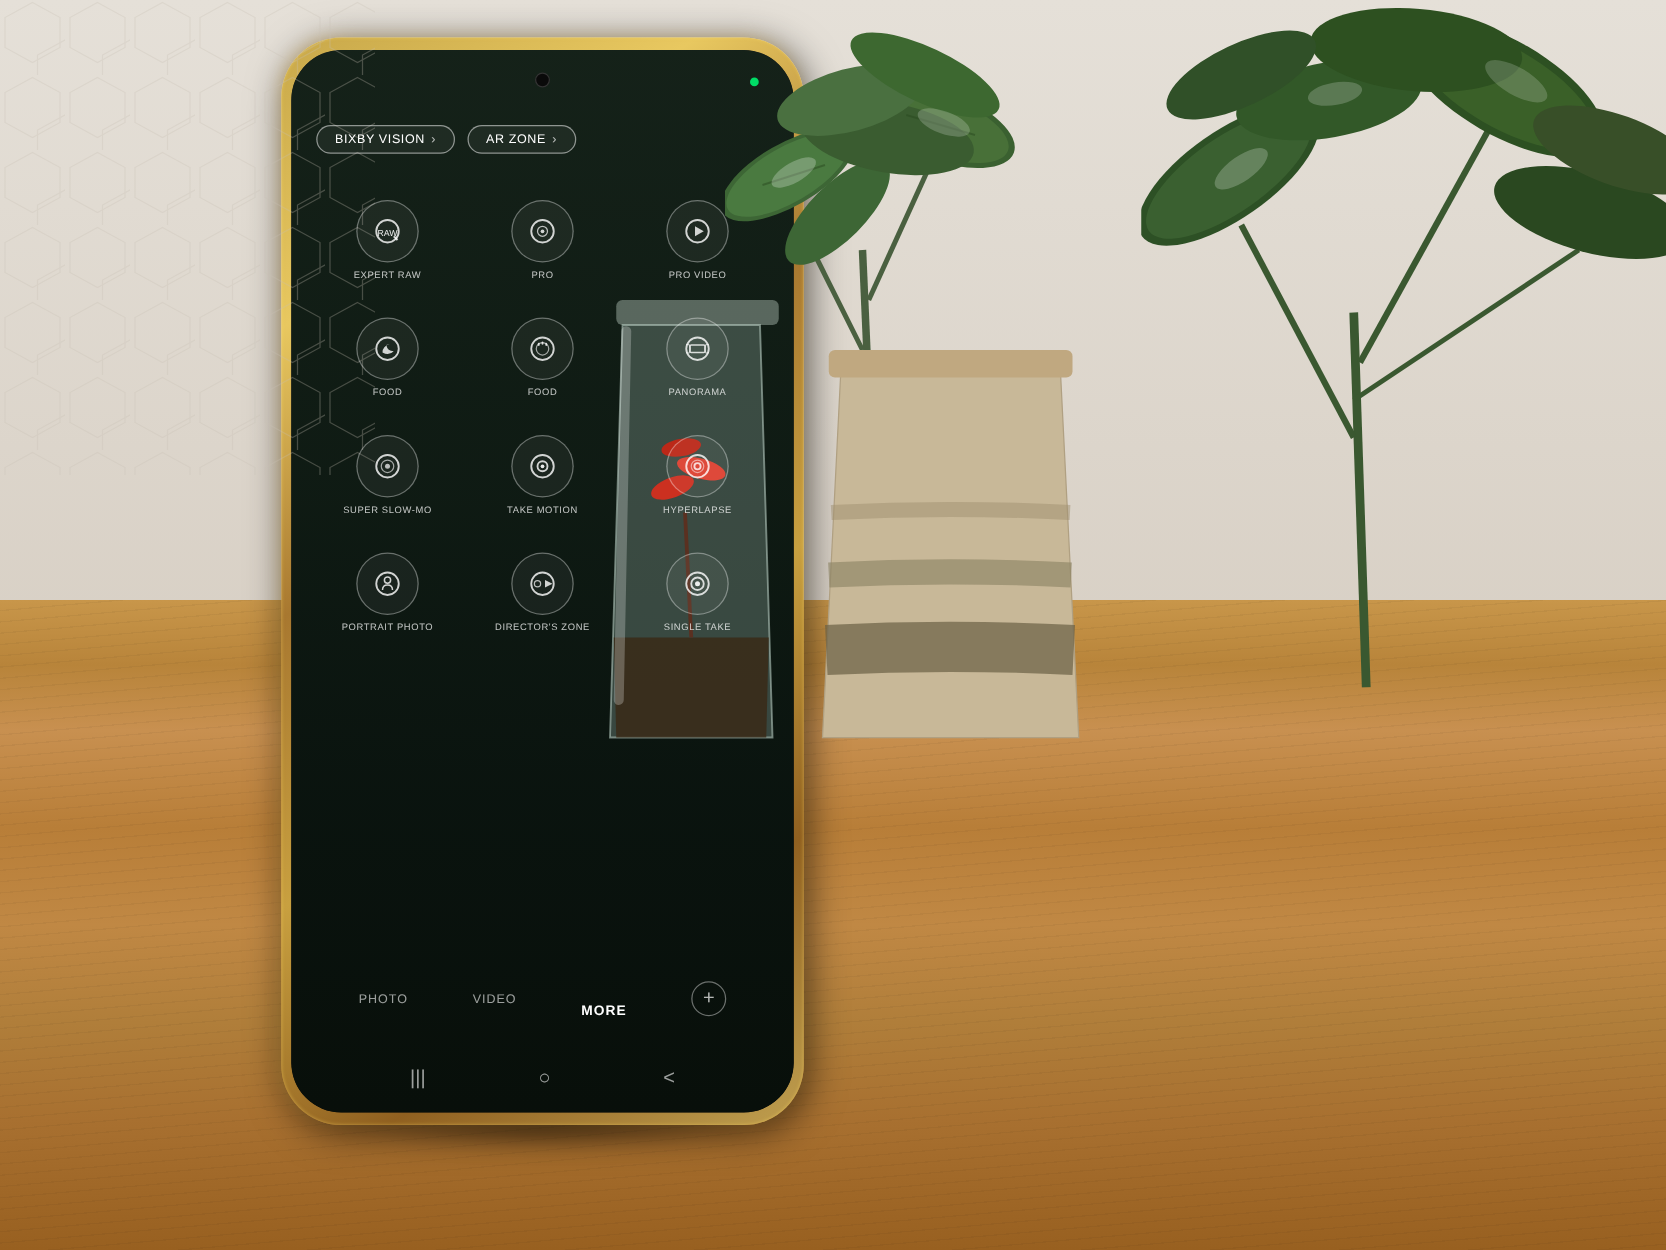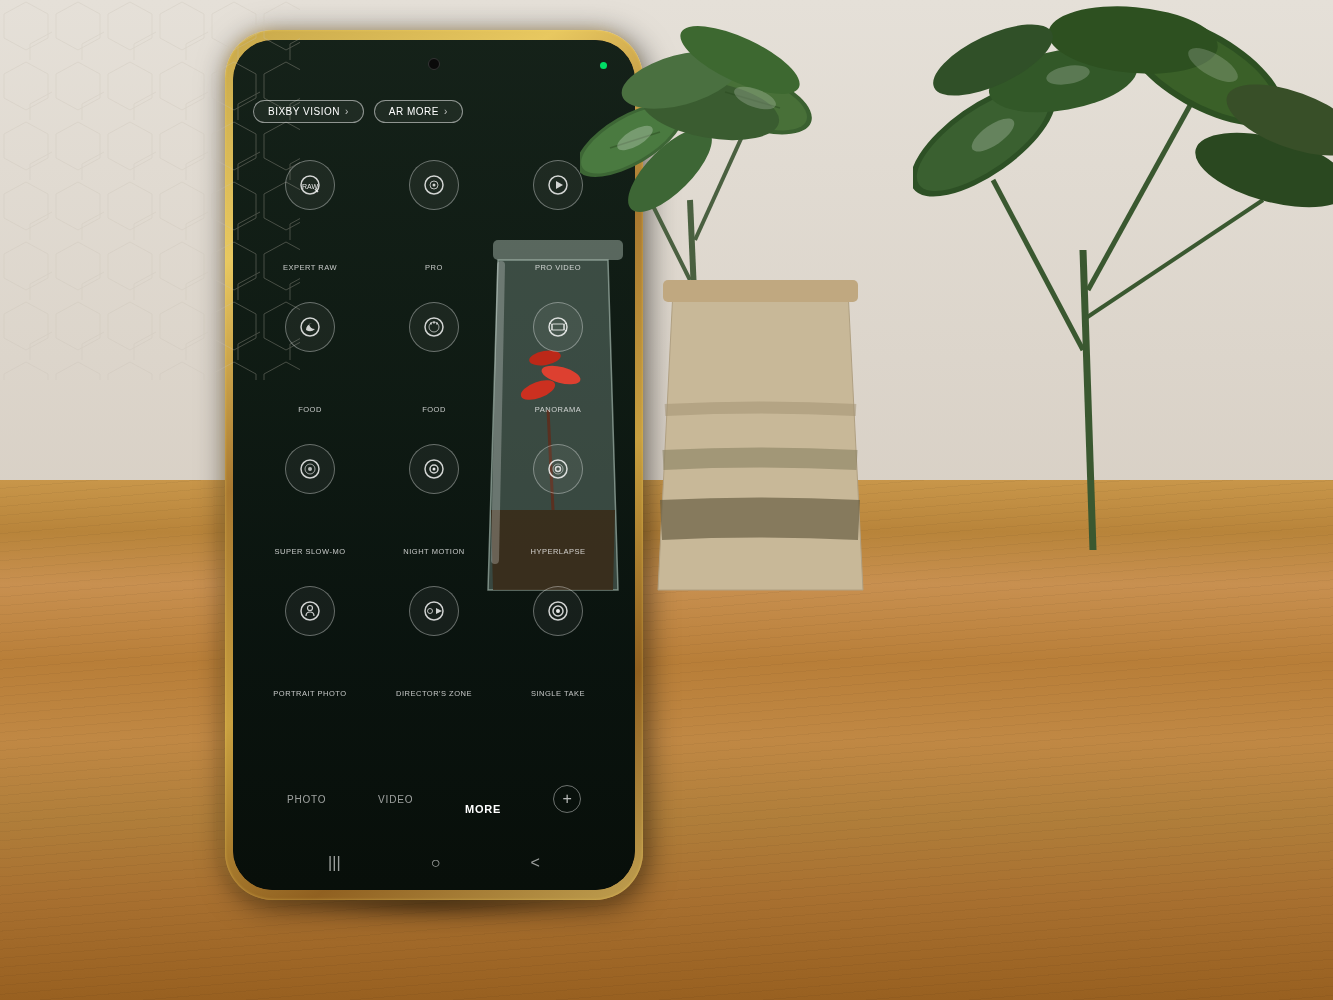--- a/index.html
+++ b/index.html
@@ -196,21 +196,20 @@
       color: rgba(255,255,255,0.85);
       font-size: 18px;
     }
 
     .mode-label {
       color: rgba(255,255,255,0.75);
       font-size: 7.5px;
       letter-spacing: 0.5px;
       text-align: right;
       font-weight: 500;
-      margin-top: 48px;
     }
 
     
     .bottom-nav {
       position: absolute;
       bottom: 75px;
       left: 0;
       right: 0;
       display: flex;
       justify-content: space-around;
@@ -424,21 +423,21 @@
       <div class="front-camera"></div>
 
       <div class="green-dot"></div>
 
       <div class="mode-buttons">
         <div class="mode-btn">
           <span>BIXBY VISION</span>
           <span class="chevron">›</span>
         </div>
         <div class="mode-btn">
-          <span>AR MORE</span>
+          <span>AR ZONE</span>
           <span class="chevron">›</span>
         </div>
       </div>
 
       <div class="modes-grid">
 
         <div class="mode-row">
           <div class="mode-item">
             <div class="mode-icon-circle">
               <svg width="24" height="24" viewBox="0 0 24 24">
@@ -517,21 +516,21 @@
             <span class="mode-label">SUPER SLOW-MO</span>
           </div>
           <div class="mode-item">
             <div class="mode-icon-circle">
               <svg width="24" height="24" viewBox="0 0 24 24">
                   <circle cx="12" cy="12" r="9" fill="none" stroke="rgba(255,255,255,0.8)" stroke-width="1.5"></circle>
                   <circle cx="12" cy="12" r="4" fill="none" stroke="rgba(255,255,255,0.8)" stroke-width="1.5"></circle>
                   <circle cx="12" cy="12" r="1.5" fill="rgba(255,255,255,0.9)"></circle>
                 </svg>
             </div>
-            <span class="mode-label">NIGHT MOTION</span>
+            <span class="mode-label">TAKE MOTION</span>
           </div>
           <div class="mode-item">
             <div class="mode-icon-circle">
               <svg width="24" height="24" viewBox="0 0 24 24">
                   <circle cx="12" cy="12" r="9" fill="none" stroke="rgba(255,255,255,0.8)" stroke-width="1.5"></circle>
                   <circle cx="12" cy="12" r="5" fill="none" stroke="rgba(255,255,255,0.5)" stroke-width="1"></circle>
                   <circle cx="12" cy="12" r="2.5" fill="none" stroke="rgba(255,255,255,0.8)" stroke-width="1.5"></circle>
                 </svg>
             </div>
             <span class="mode-label">HYPERLAPSE</span>

